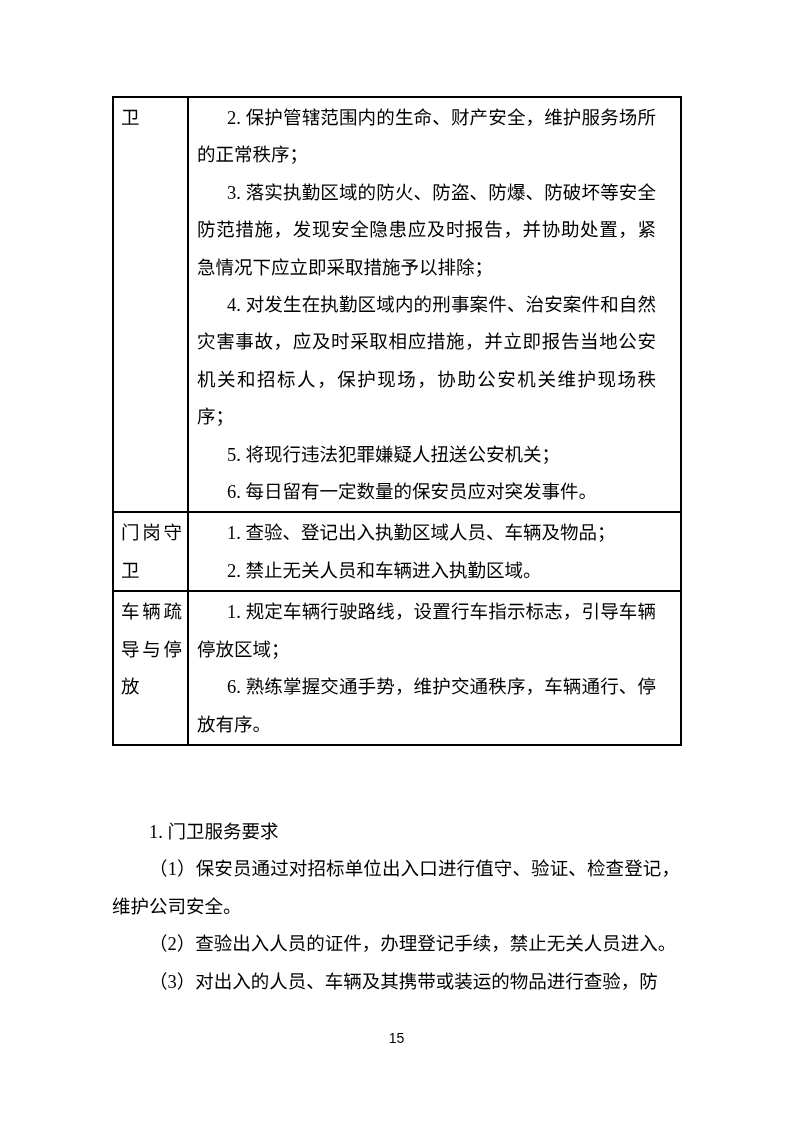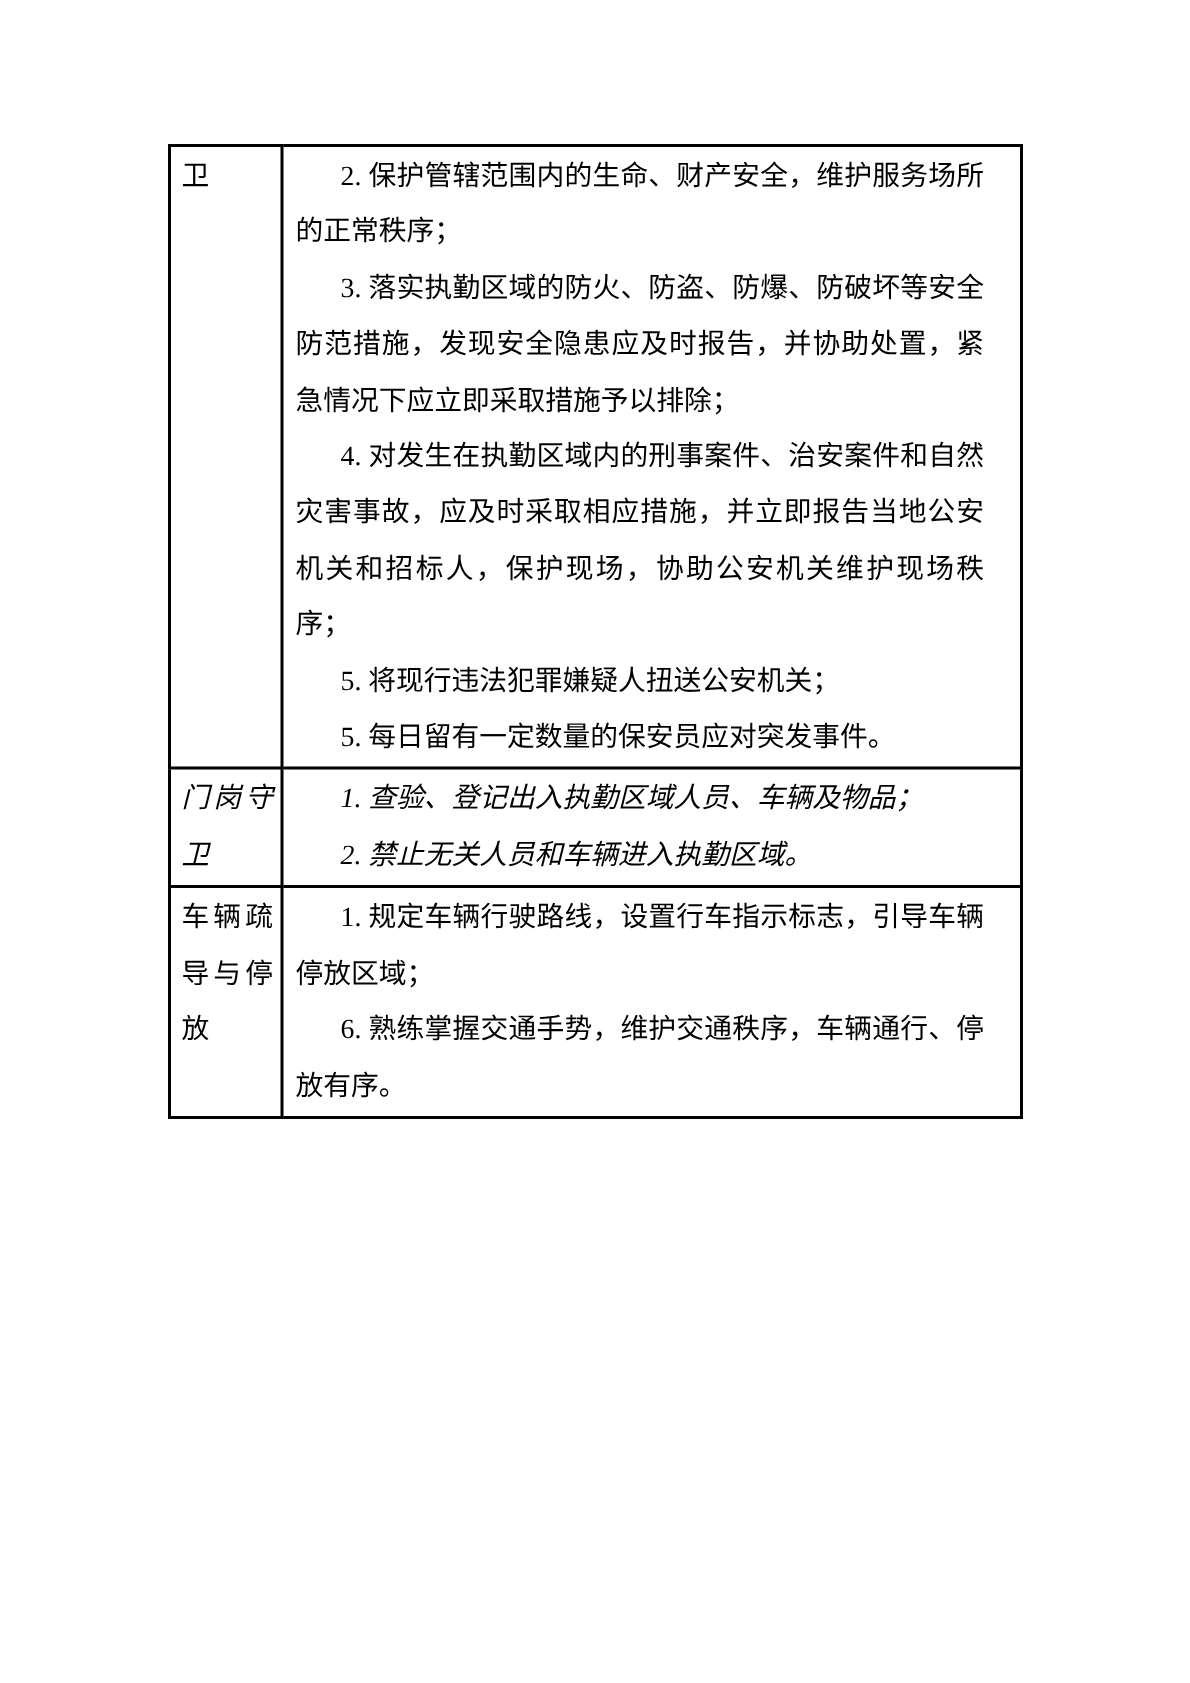--- a/index.html
+++ b/index.html
@@ -41,21 +41,21 @@
     text-align: justify;
     word-break: break-all;
   }
   p.row-label {
     text-indent: 0;
   }
   p.cell-item {
     text-indent: 30px;
   }
   tr.row-1 { height: 372px; }
-  tr.row-2 { height: 72px; font-style: italic;  }
+  tr.row-2 { height: 72px;  }
   tr.row-3 { height: 148px; margin-top: 32px; }
   tr.row-4 { height: 110px; }
   .body-block {
     position: absolute;
     left: 112px;
     top: 814px;
     width: 568px;
   }
   .body-block p {
     text-indent: 37px;
@@ -84,21 +84,21 @@
     <tbody>
         <tr class="row-1">
       <td class="label-cell">
         <p class="row-label">卫</p>
       </td>
       <td class="content-cell">
         <p class="cell-item">2. 保护管辖范围内的生命、财产安全，维护服务场所的正常秩序；</p>
         <p class="cell-item">3. 落实执勤区域的防火、防盗、防爆、防破坏等安全防范措施，发现安全隐患应及时报告，并协助处置，紧急情况下应立即采取措施予以排除；</p>
         <p class="cell-item">4. 对发生在执勤区域内的刑事案件、治安案件和自然灾害事故，应及时采取相应措施，并立即报告当地公安机关和招标人，保护现场，协助公安机关维护现场秩序；</p>
         <p class="cell-item">5. 将现行违法犯罪嫌疑人扭送公安机关；</p>
-        <p class="cell-item">5. 每日留有一定数量的保安员应对突发事件。</p>
+        <p class="cell-item">6. 每日留有一定数量的保安员应对突发事件。</p>
       </td>
     </tr>
     <tr class="row-2">
       <td class="label-cell">
         <p class="row-label">门岗守卫</p>
       </td>
       <td class="content-cell">
         <p class="cell-item">1. 查验、登记出入执勤区域人员、车辆及物品；</p>
         <p class="cell-item">2. 禁止无关人员和车辆进入执勤区域。</p>
       </td>
@@ -108,15 +108,22 @@
         <p class="row-label">车辆疏导与停放</p>
       </td>
       <td class="content-cell">
         <p class="cell-item">1. 规定车辆行驶路线，设置行车指示标志，引导车辆停放区域；</p>
         <p class="cell-item">6. 熟练掌握交通手势，维护交通秩序，车辆通行、停放有序。</p>
       </td>
     </tr>
   </tbody>
     </table>
 
+  <div class="body-block">
+    <p>1. 门卫服务要求</p>
+    <p>（1）保安员通过对招标单位出入口进行值守、验证、检查登记，维护公司安全。</p>
+    <p>（2）查验出入人员的证件，办理登记手续，禁止无关人员进入。</p>
+    <p>（3）对出入的人员、车辆及其携带或装运的物品进行查验，防</p>
+  </div>
 
+  <div class="page-footer">15</div>
 
 </div>
 
 </body></html>

